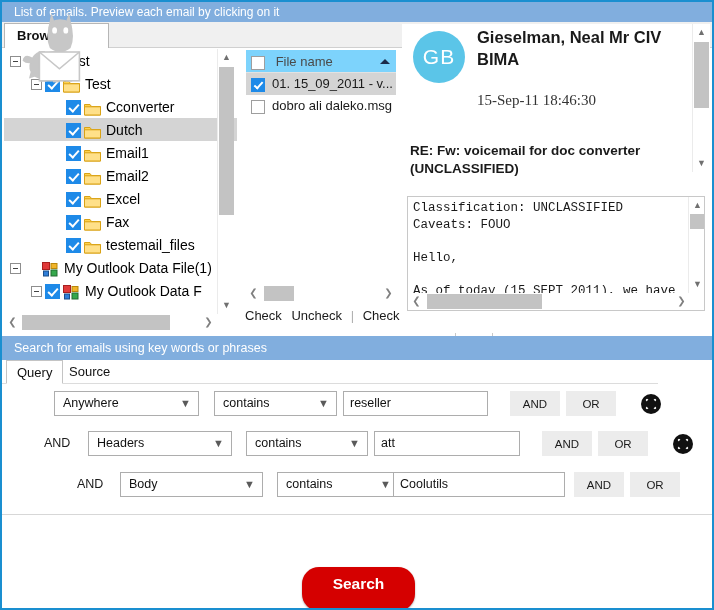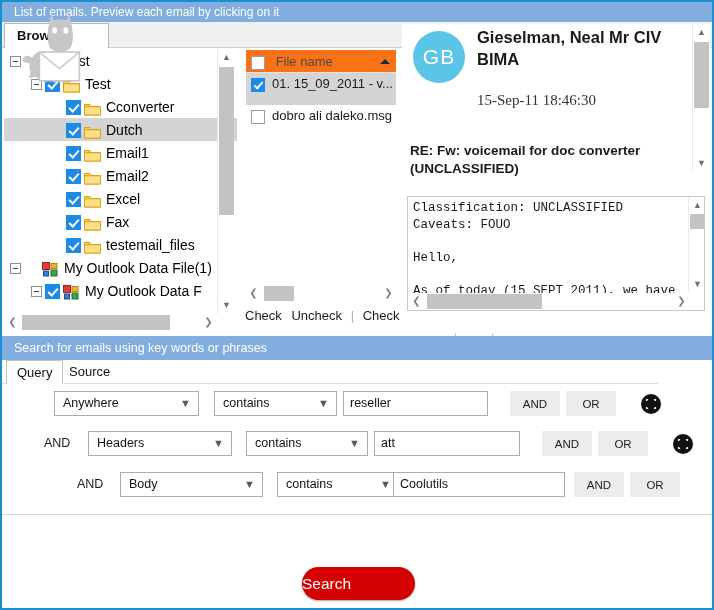--- a/index.html
+++ b/index.html
@@ -154,21 +154,21 @@
   
   .list-panel {
     position: absolute; left: 243px; top: 47px;
     width: 152px; height: 250px;
     background: #ffffff;
     border: 1px solid #ffffff;
   }
   .list-header {
     position: relative;
     height: 23px;
-    background: #f97316;
+    background: #7dd3fc;
     border-bottom: 1px solid #e2e2e2;
     font-size: 13px;
     color: #4a4a4a;
     line-height: 23px;
   }
   .lchk {
     display: inline-block;
     width: 14px; height: 14px;
     border: 1px solid #9e9e9e;
     background: #fff;
@@ -185,21 +185,21 @@
     transform: rotate(42deg);
   }
   .sort-arrow {
     position: absolute; right: 6px; top: 9px;
     width: 0; height: 0;
     border-left: 5px solid transparent;
     border-right: 5px solid transparent;
     border-bottom: 5px solid #1c2b4a;
   }
   .list-row {
-    height: 32px; line-height: 22px;
+    height: 22px; line-height: 22px;
     font-size: 13px; color: #1a1a1a;
     white-space: nowrap; overflow: hidden;
   }
   .list-row.selected { background: #d4d4d4; }
 
   .list-hsb { position: absolute; left: 243px; top: 283px; width: 152px; }
 
   
   .chk-links {
     position: absolute; left: 243px; top: 303px;
@@ -388,26 +388,27 @@
     width: 710px; height: 94px;
     background: #ffffff;
     border-top: 1px solid #d7d7d7;
   }
   .dog-logo {
     position: absolute; left: 18px; top: 6px;
     width: 82px; height: 80px;
   }
   .search-btn {
     position: absolute; left: 300px; top: 565px;
-    width: 113px; height: 33px;
+    width: 113px; height: 44px;
     border-radius: 17px;
     background: #d50000;
     color: #ffffff;
     font-size: 15.5px;
-    font-weight: normal;
+    font-weight: bold;
+    text-align: center;
     line-height: 33px;
     box-shadow: 0 1px 2px rgba(0,0,0,.35);
   }
 </style>
 </head>
 <body>
 
 <div id="app">
 
   <div class="hint-bar">List of emails. Preview each email by clicking on it</div>

